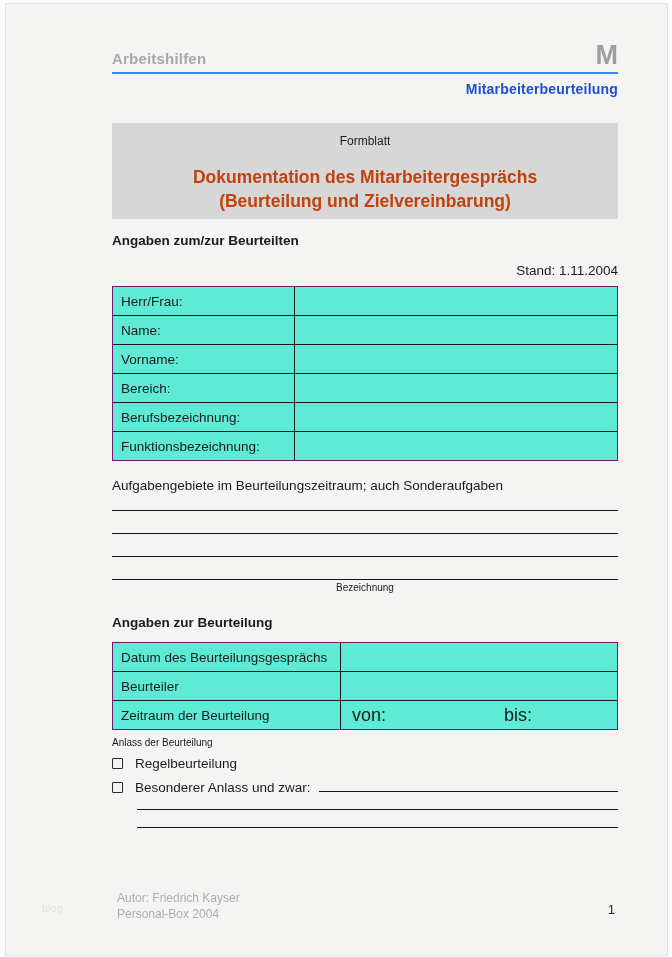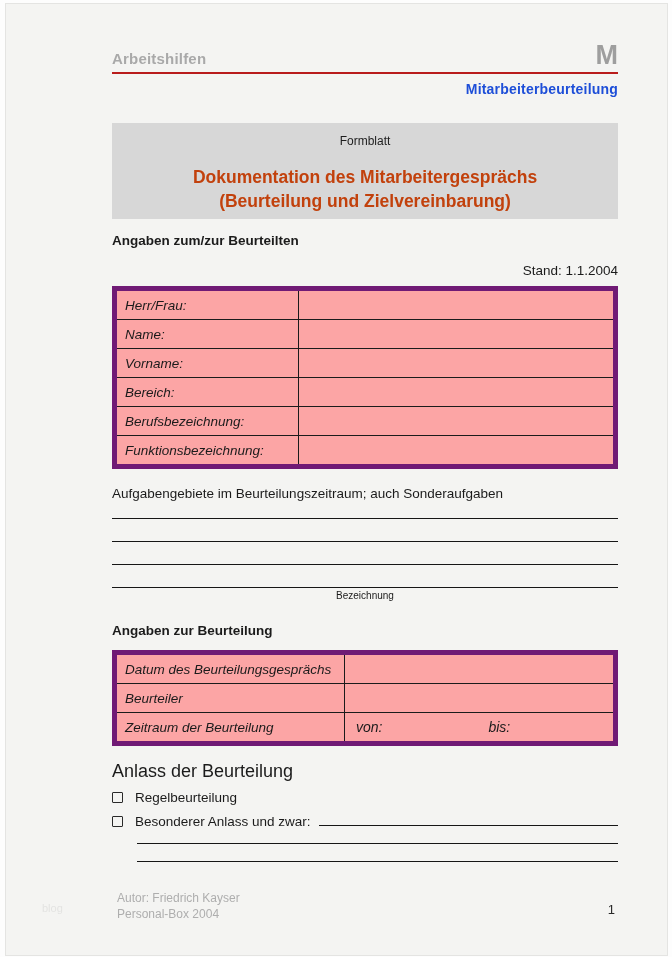--- a/index.html
+++ b/index.html
@@ -12,58 +12,58 @@
   }
   .page{
     position:absolute;left:5px;top:3px;right:4px;bottom:1px;
     background:#f4f4f2;
     border:1px solid #e4e4e2;
   }
   .content{width:506px;margin-left:106px;position:relative;}
 
   
   .reg-head{margin-top:36px;display:flex;justify-content:space-between;align-items:baseline;
-    border-bottom:2px solid #b91c1c;padding-bottom:2px;}
+    border-bottom:2px solid #3b82f6;padding-bottom:2px;}
   .reg-left{font-size:15px;font-weight:bold;color:#a9a9a9;letter-spacing:.2px;}
   .reg-letter{font-size:27px;line-height:30px;font-weight:bold;color:#9e9e9e;}
   .reg-sub{text-align:right;font-size:14px;font-weight:bold;color:#1d4ed8;margin-top:7px;letter-spacing:.2px;}
 
   
   .title-box{margin-top:26px;background:#d7d7d7;text-align:center;padding:6px 4px;}
   .title-box .t1{font-size:12px;line-height:24px;font-weight:normal;color:#1e1e1e;}
   .title-box .t2,.title-box .t3{font-size:17.5px;line-height:24px;font-weight:bold;color:#c2410c;}
 
   .sec-heading{font-size:13.5px;font-weight:bold;color:#1b1b1b;}
   .h-beurteilter{margin-top:14px;}
   .stand{margin-top:15px;text-align:right;font-size:13.5px;color:#1b1b1b;}
 
   
-  .form-table{margin-top:8px;border:5px solid #701a75;background:#fca5a5;font-style:italic;}
+  .form-table{margin-top:8px;border:1px solid #701a75;background:#5eead4;}
   .form-table .row{display:flex;border-bottom:1px solid #1b1b1b;height:28px;align-items:center;}
   .form-table .row:last-child{border-bottom:none;}
   .form-table .lab{font-size:13.5px;color:#1b1b1b;padding-left:8px;box-sizing:border-box;
     border-right:1px solid #1b1b1b;height:100%;display:flex;align-items:center;}
   .t1-lab{width:182px;}
   .t2-lab{width:228px;}
   .form-table .val{flex:1;height:100%;}
   .t2{margin-top:12px;}
-  .vonbis{display:flex;align-items:center;font-size:14px;color:#1b1b1b;}
+  .vonbis{display:flex;align-items:center;font-size:18px;color:#1b1b1b;gap:12px;}
   .vonbis .von{padding-left:11px;}
   .vonbis .bis{margin-left:106px;}
 
   
   .h-aufgaben{margin-top:17px;font-size:13.5px;font-weight:normal;color:#1b1b1b;}
   .blank-line{border-bottom:1px solid #161616;height:22px;}
   .blank-line.first{height:17px;}
   .line-caption{margin-top:2px;text-align:center;font-size:10px;color:#1b1b1b;}
 
   .h-beurteilung{margin-top:22px;}
 
   
-  .h-anlass{margin-top:15px;font-size:18px;color:#1b1b1b;}
+  .h-anlass{margin-top:7px;font-size:10px;color:#1b1b1b;}
   .opt-row{display:flex;align-items:baseline;margin-top:8px;font-size:13.5px;color:#1b1b1b;height:14px;}
   .cbox{width:9px;height:9px;border:1.4px solid #2a2a2a;border-radius:1px;
     display:inline-block;flex:0 0 auto;margin-right:12px;position:relative;top:1px;background:transparent;}
   .opt-label{white-space:nowrap;}
   .opt-fill{flex:1;border-bottom:1px solid #161616;margin-left:8px;height:13px;}
   .extra-line{margin-left:25px;border-bottom:1px solid #161616;height:17px;}
 
   
   .footer-author{position:absolute;left:111px;top:886px;font-size:12px;line-height:16px;color:#aeaeae;}
   .page-num{position:absolute;right:52px;top:898px;font-size:13px;color:#2a2a2a;}
@@ -81,21 +81,21 @@
     </div>
     <div class="reg-sub">Mitarbeiterbeurteilung</div>
 
     <div class="title-box">
       <div class="t1">Formblatt</div>
       <div class="t2">Dokumentation des Mitarbeitergesprächs</div>
       <div class="t3">(Beurteilung und Zielvereinbarung)</div>
     </div>
 
     <div class="sec-heading h-beurteilter">Angaben zum/zur Beurteilten</div>
-    <div class="stand">Stand: 1.1.2004</div>
+    <div class="stand">Stand: 1.11.2004</div>
 
     <div class="form-table t1">
       <div class="row">
         <div class="lab t1-lab">Herr/Frau:</div>
         <div class="val"></div>
       </div>
       <div class="row">
         <div class="lab t1-lab">Name:</div>
         <div class="val"></div>
       </div>

